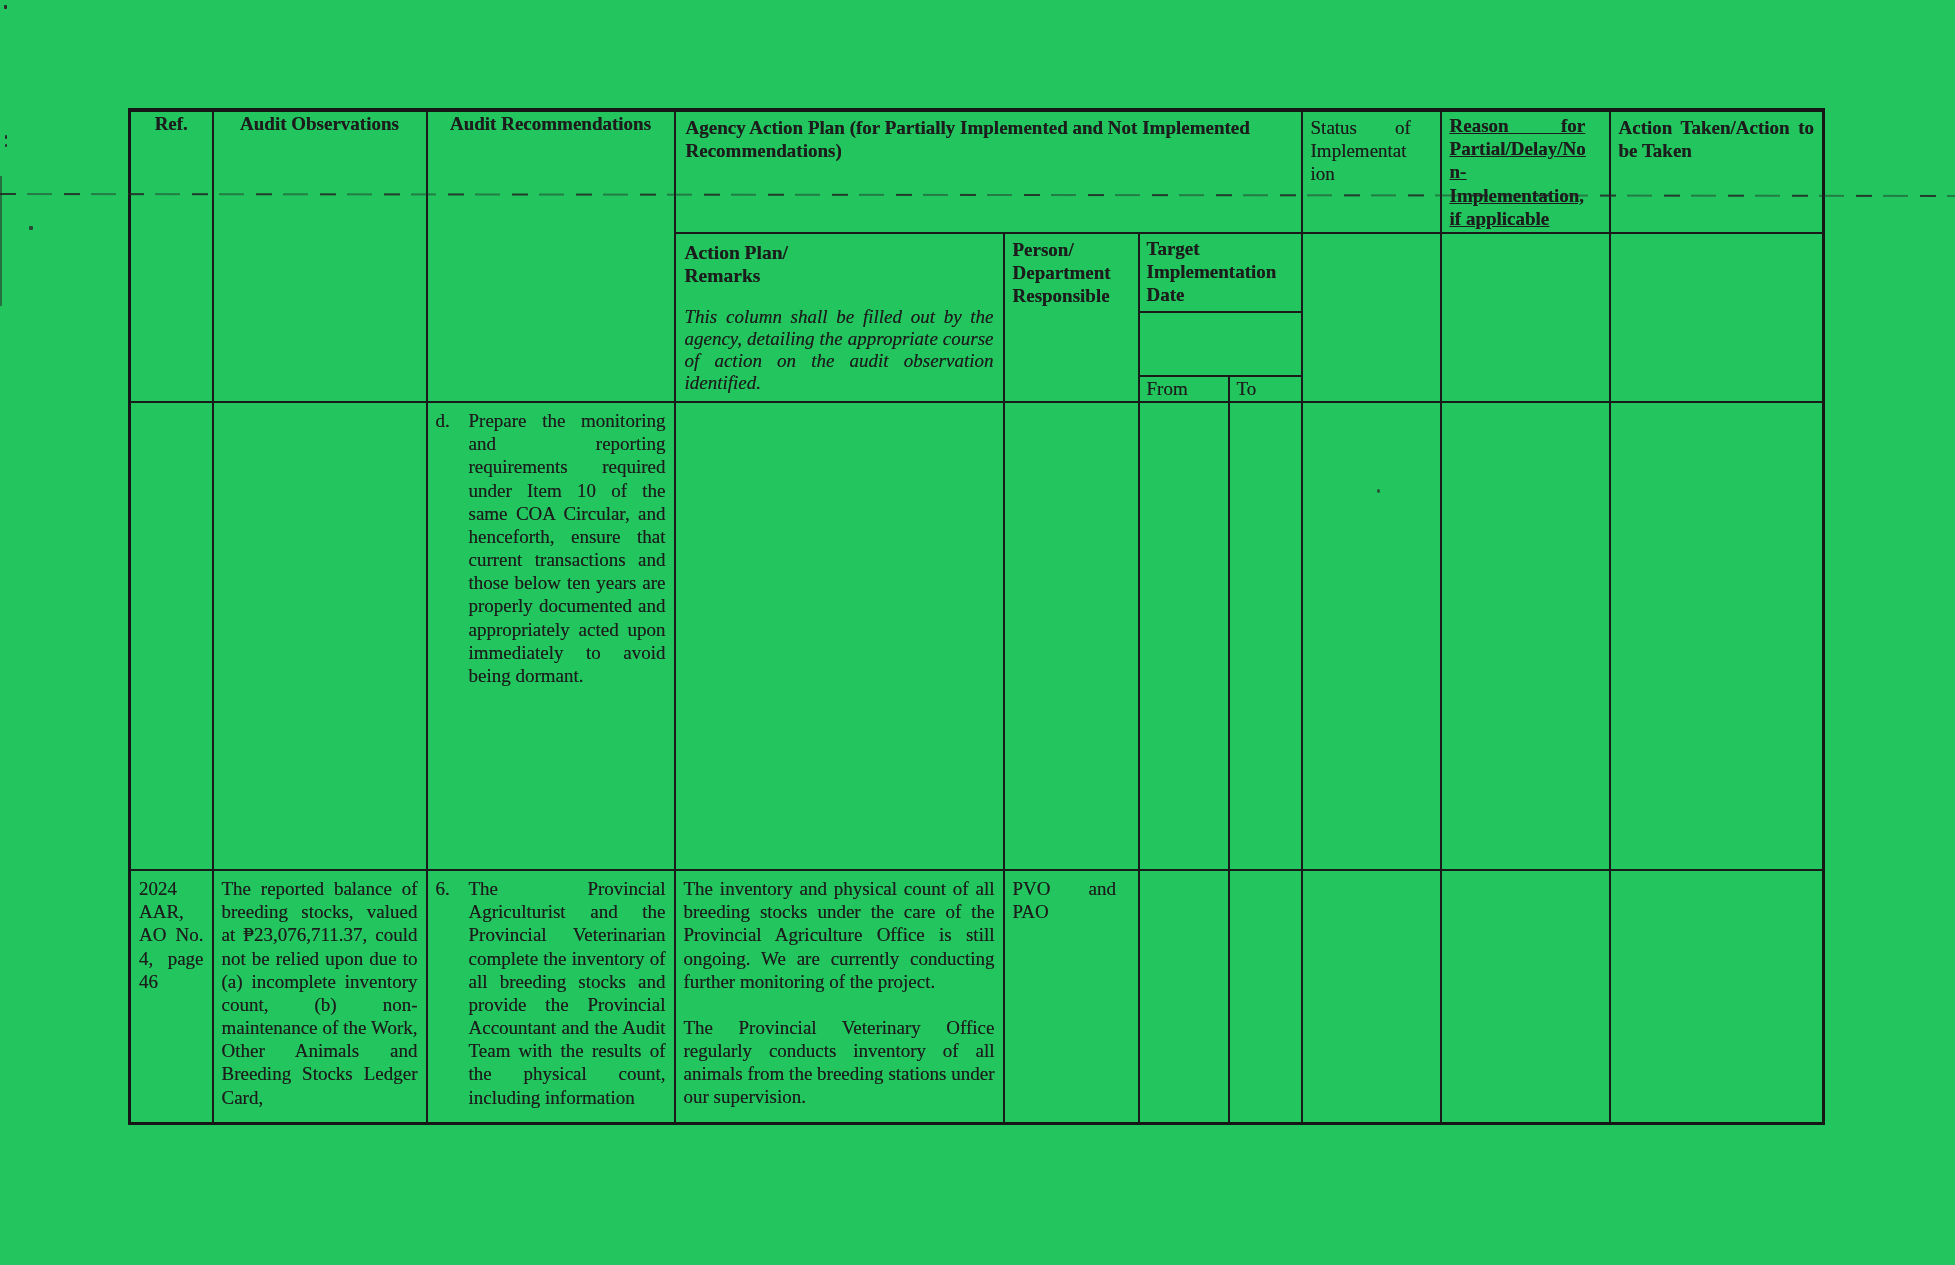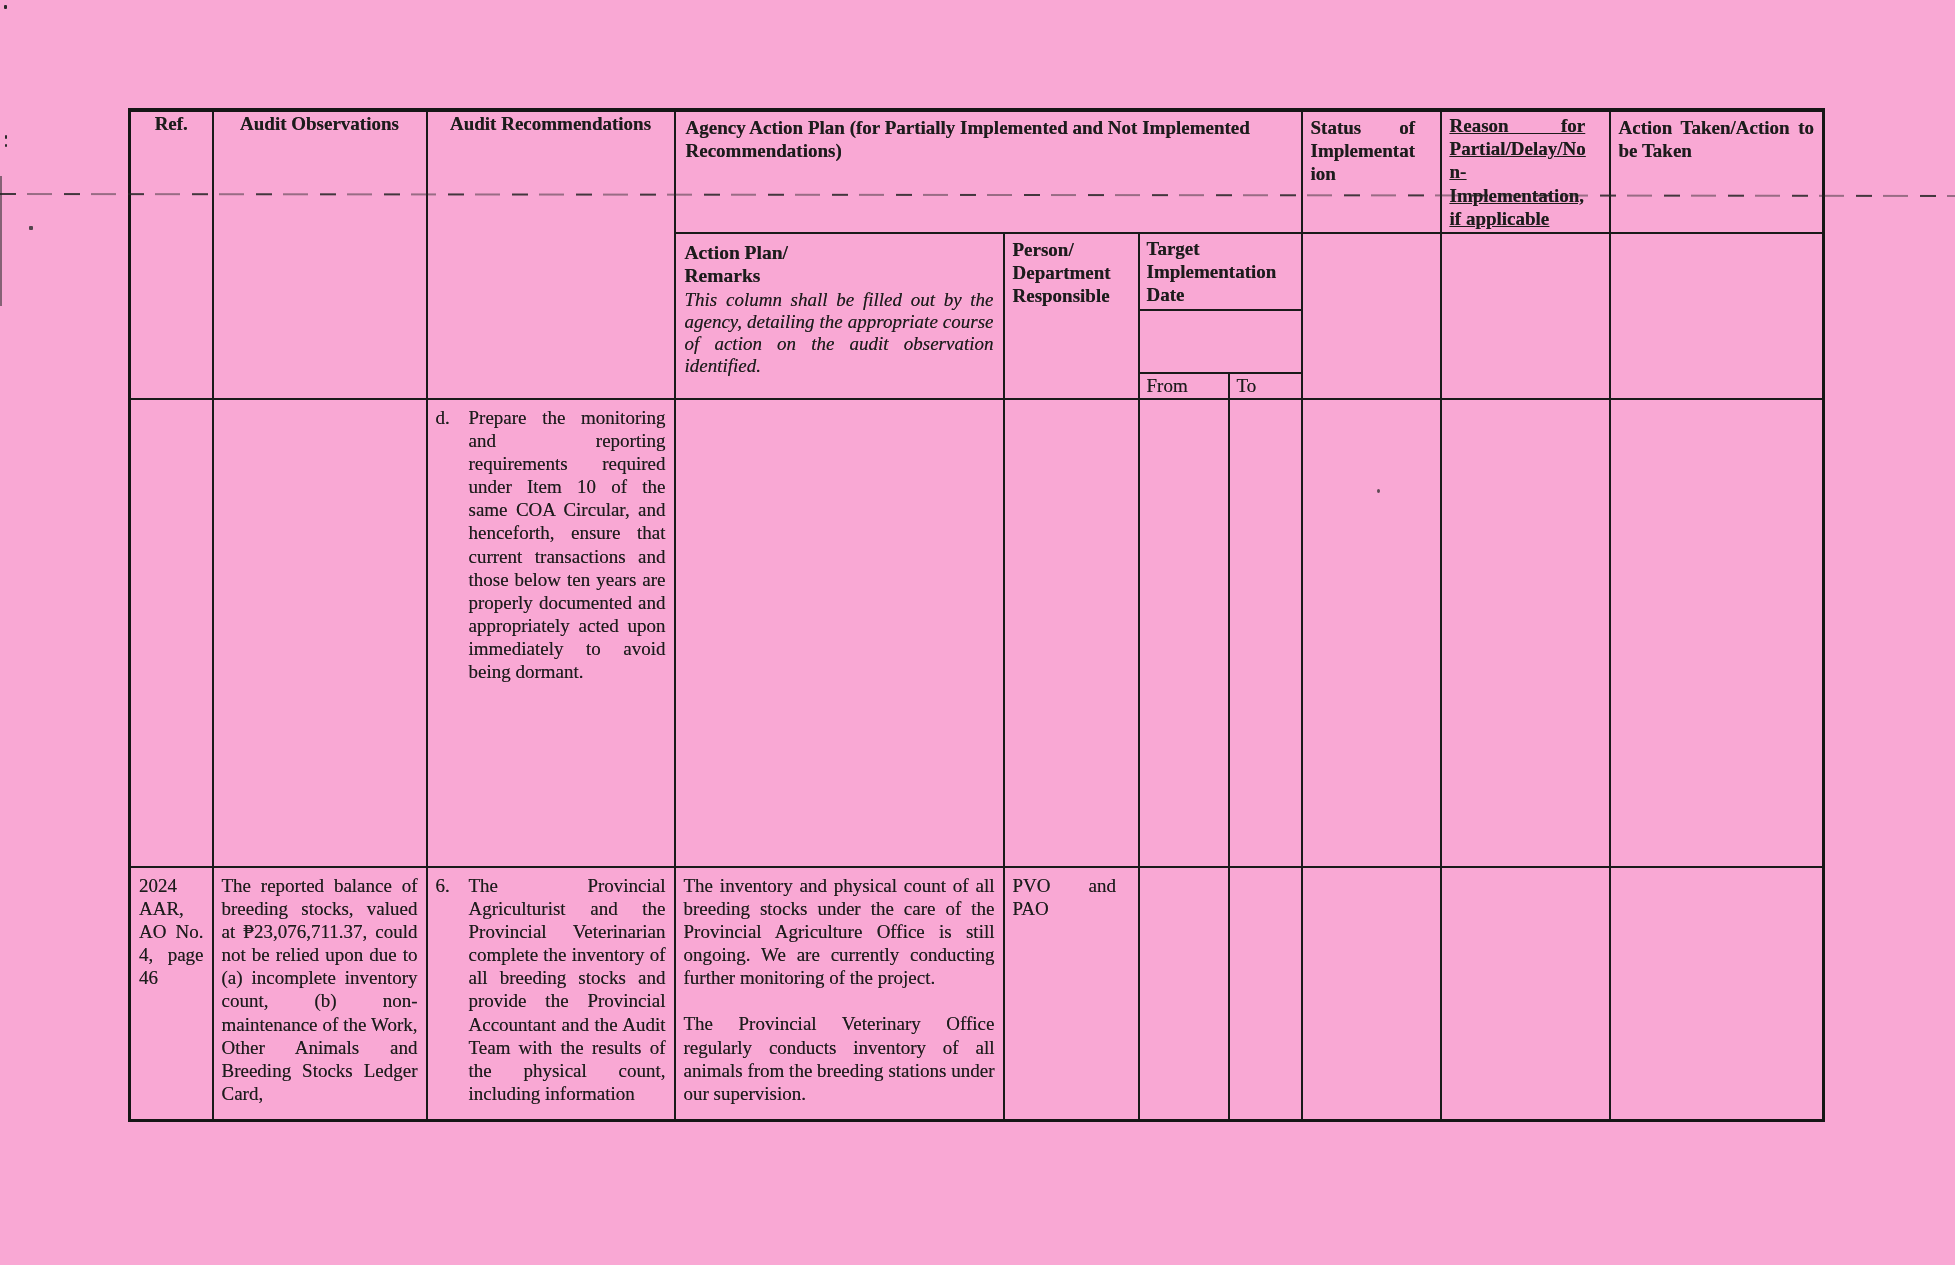--- a/index.html
+++ b/index.html
@@ -1,21 +1,21 @@
 <!DOCTYPE html>
 <html><head>
 <meta charset="utf-8">
 <style>
   * { margin: 0; padding: 0; box-sizing: border-box; }
   html, body { background: #e8e8e6; }
   .page {
     position: relative;
     width: 1955px;
     height: 1265px;
-    background: #f9a8d4;
+    background: #22c55e;
     overflow: hidden;
     font-family: "Liberation Serif", "DejaVu Serif", serif;
     color: #1c1c1c;
     padding-left: 32px;
   }
   .ink { text-shadow: 0 0 0.5px rgba(25,25,25,0.6); }
 
   
   table.audit {
     position: absolute;
@@ -42,21 +42,21 @@
     font-size: 20px;
   }
   td.h-agency {
     font-weight: bold;
     vertical-align: middle;
     text-align: left;
     padding: 4px 10px;
     font-size: 18.6px;
   }
   td.h-status {
-    font-weight: bold;
+    font-weight: normal;
     vertical-align: middle;
     padding: 4px 8px;
     white-space: pre-wrap;
     font-size: 19px;
     line-height: 1.2;
   }
   td.h-reason {
     font-weight: bold;
     vertical-align: middle;
     padding: 2px 8px;
@@ -78,21 +78,21 @@
     font-weight: bold;
     white-space: pre-wrap;
     font-size: 19.5px;
     line-height: 1.18;
   }
   .apr-note {
     font-style: italic;
     text-align: justify;
     font-size: 19px;
     line-height: 1.16;
-    margin-top: 2px;
+    margin-top: 19px;
   }
   td.h-person {
     font-weight: bold;
     vertical-align: middle;
     padding: 4px 8px;
     font-size: 19.5px;
     line-height: 1.2;
     border-radius: 8px;
   }
   td.h-target {

